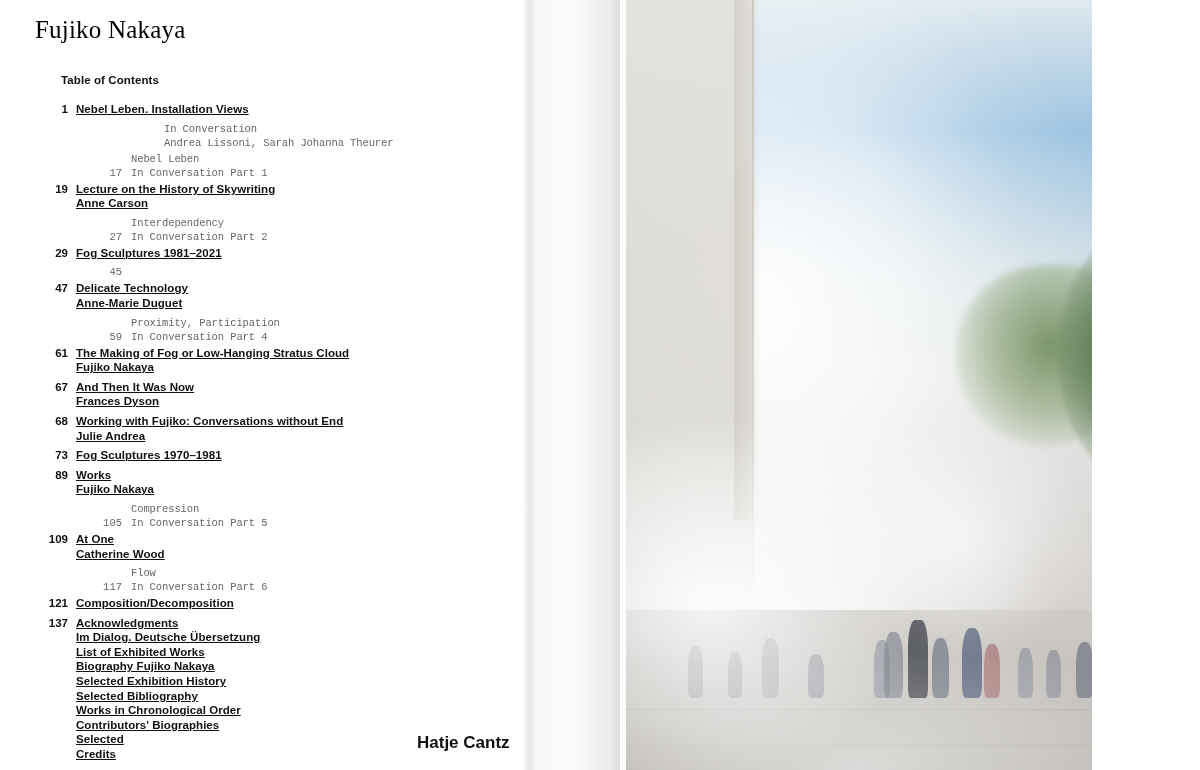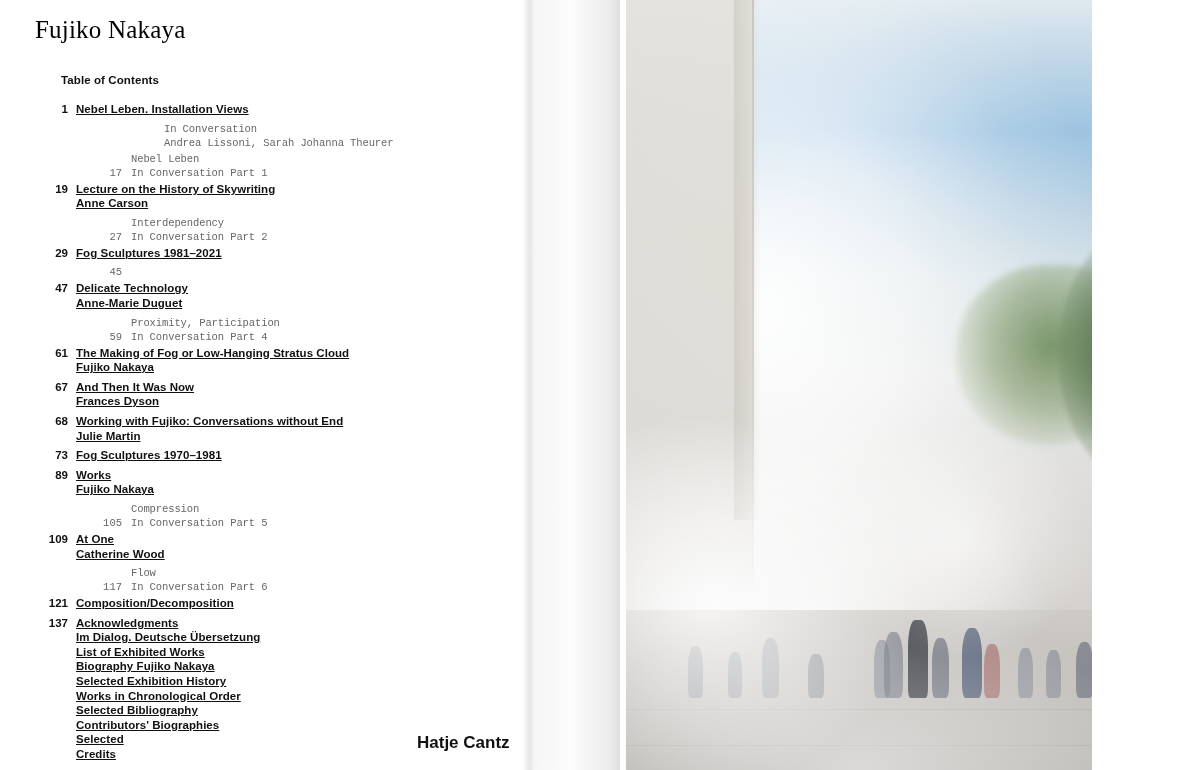--- a/index.html
+++ b/index.html
@@ -356,21 +356,21 @@
             <div class="txt">
               <div class="line">And Then It Was Now</div>
               <div class="line">Frances Dyson</div>
             </div>
           </div>
           <div class="spacer-5"></div>
           <div class="entry">
             <div class="pg">68</div>
             <div class="txt">
               <div class="line">Working with Fujiko: Conversations without End</div>
-              <div class="line">Julie Martin</div>
+              <div class="line">Julie Andrea</div>
             </div>
           </div>
           <div class="spacer-5"></div>
           <div class="entry">
             <div class="pg">73</div>
             <div class="txt">
               <div class="line">Fog Sculptures 1970–1981</div>
             </div>
           </div>
           <div class="spacer-5"></div>
@@ -414,22 +414,22 @@
           </div>
           <div class="spacer-5"></div>
           <div class="entry">
             <div class="pg">137</div>
             <div class="txt">
               <div class="line">Acknowledgments</div>
               <div class="line">Im Dialog. Deutsche Übersetzung</div>
               <div class="line">List of Exhibited Works</div>
               <div class="line">Biography Fujiko Nakaya</div>
               <div class="line">Selected Exhibition History</div>
+              <div class="line">Selected Bibliography</div>
               <div class="line">Works in Chronological Order</div>
-              <div class="line">Selected Bibliography</div>
               <div class="line">Contributors' Biographies</div>
               <div class="line">Selected</div>
               <div class="line">Credits</div>
             </div>
           </div>
         </div>
     </div>
 
     <div class="publisher">Hatje Cantz</div>
   </div>

